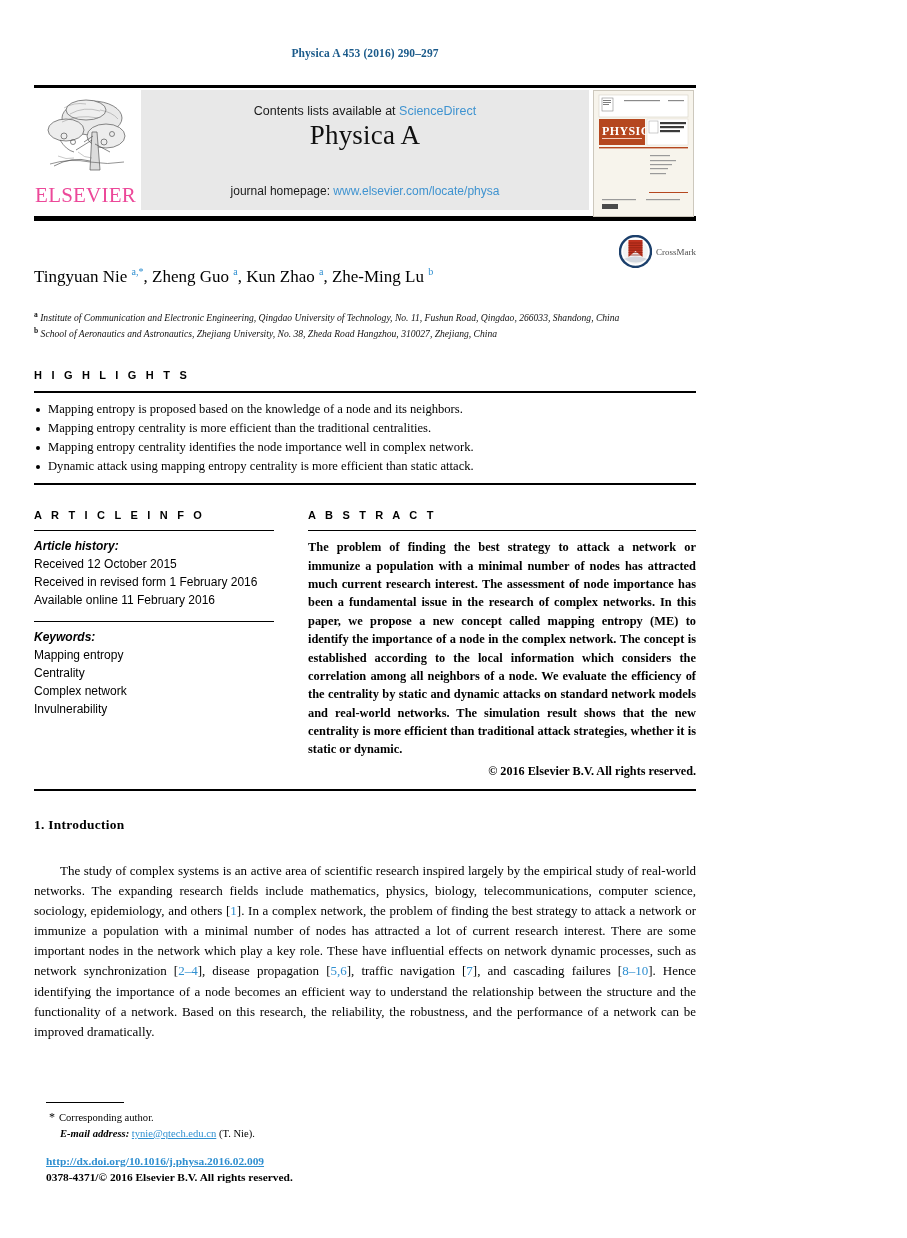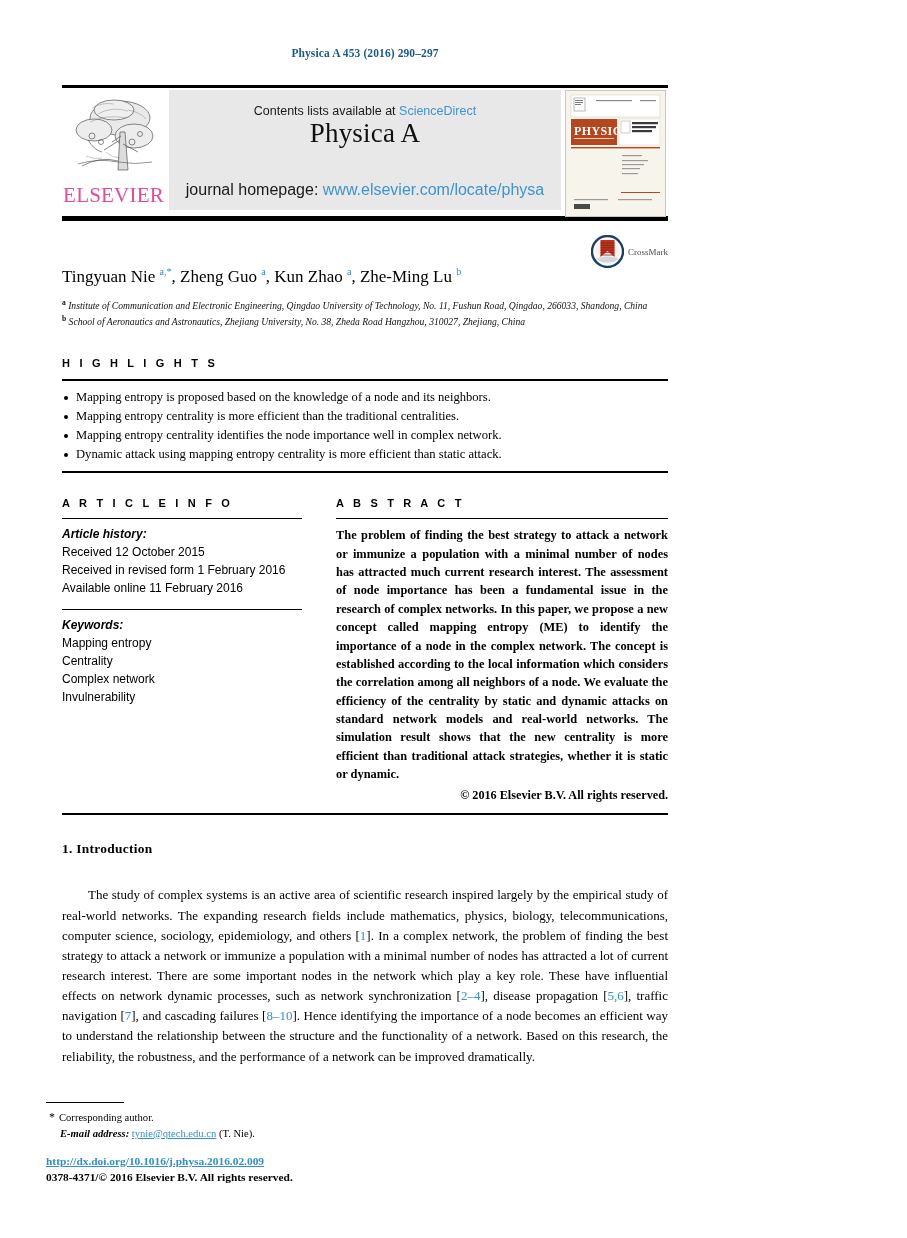--- a/index.html
+++ b/index.html
@@ -13,21 +13,21 @@
     font-family: "Liberation Serif", serif;
     color: #000000;
     position: relative;
     overflow: hidden;
   }
   .page {
     position: relative;
     width: 730px;
     height: 1238px;
     box-sizing: border-box;
-    padding: 0 62px;
+    padding: 0 34px;
   }
 
   
   .running-head {
     text-align: center;
     color: #1a5a8a;
     font-family: "Liberation Serif", serif;
     font-weight: bold;
     font-size: 11.5px;
     letter-spacing: .1px;
@@ -84,21 +84,21 @@
   .contents-line a, .homepage-line a { text-decoration: none; }
   .sd-link { color: #3f93d0; }
   .journal-name {
     font-family: "Liberation Serif", serif;
     font-size: 27px;
     color: #111;
     letter-spacing: .2px;
   }
   .homepage-line {
     font-family: "Liberation Sans", sans-serif;
-    font-size: 16px;
+    font-size: 12px;
     color: #1a1a1a;
     margin-top: 32px;
   }
   .homepage-url { color: #3f93d0; }
   .cover-block {
     width: 103px;
     flex: 0 0 103px;
     margin-left: 4px;
     display:flex;
     align-items:flex-start;
@@ -142,21 +142,21 @@
     margin: 0;
   }
   .authors {
     font-family: "Liberation Serif", serif;
     font-size: 17px;
     margin-top: 19px;
     color: #000;
   }
   .authors sup { font-size: 10px; color: #2f8fd0; vertical-align: super; }
   .affiliations {
-    margin-top: 11px;
+    margin-top: 23px;
     font-family: "Liberation Serif", serif;
     font-style: italic;
     font-size: 9.6px;
     line-height: 1.45;
     color: #111;
   }
   .affiliations sup { font-style: normal; font-weight: bold; font-size: 7.5px; }
   .aff-row { margin: 0 0 1px 0; }
 
   

